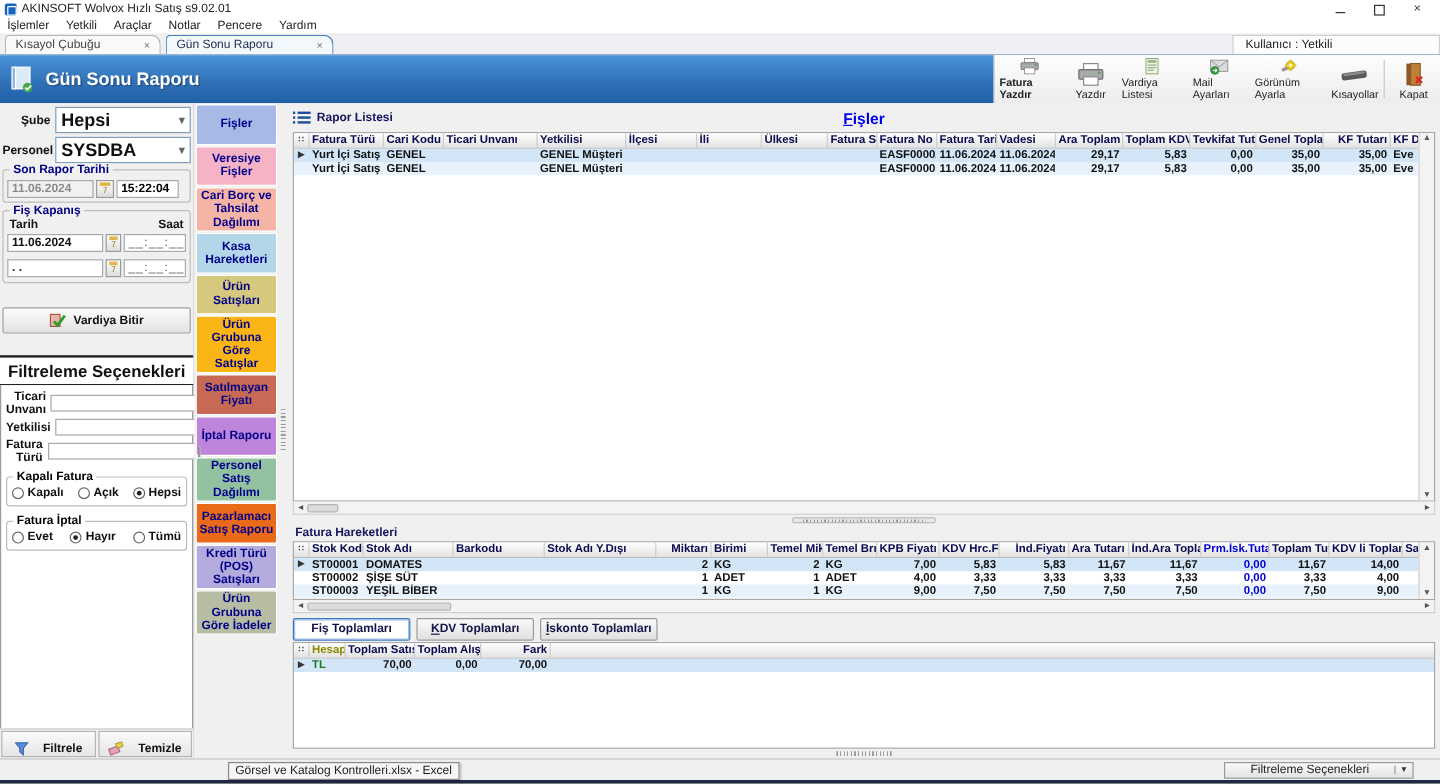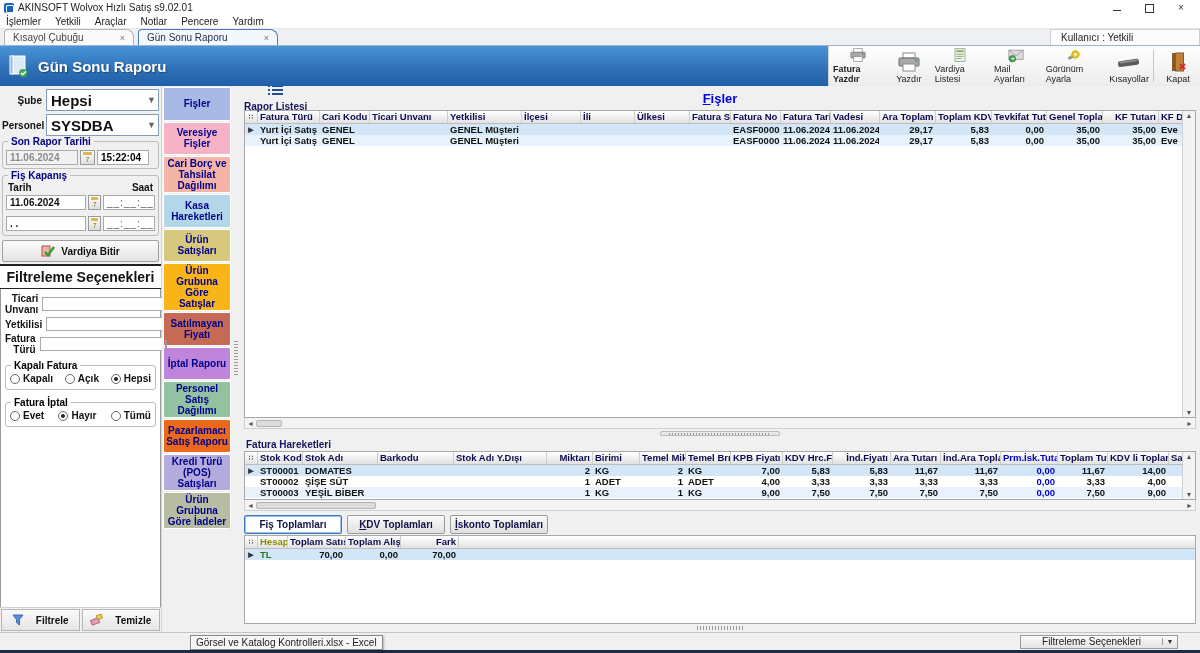--- a/index.html
+++ b/index.html
@@ -23,21 +23,21 @@
   .menu-item { font-size:10px; color:#222; cursor:default; }
   
   .tabbar { height:17px; background:#eef0f3; display:flex; align-items:flex-end; border-bottom:1px solid #9db4cc; }
   .tab { height:16px; display:flex; align-items:center; padding:0 8px; font-size:10px; color:#444;
          border:1px solid #b5b5b5; border-bottom:none; background:#fafafa; border-radius:4px 8px 0 0; margin-left:4px; min-width:130px; justify-content:space-between; }
   .tab.active { background:#f3f8fd; border-color:#4a7ebb; color:#1c2c4c; min-width:140px; }
   .tab .x { color:#777; font-size:9px; margin-left:10px; }
   .tab-fill { flex:1; }
   .sess { height:16px; display:flex; align-items:center; background:#fcfcfc; border:1px solid #cfcfcf; border-bottom:none; padding:0 10px; font-size:10px; color:#222; gap:6px; }
   .sess.company { width:260px; }
-  .sess.user { width:150px; }
+  .sess.user { width:173px; }
   .bld { width:8px; height:9px; background:#9aa3ad; position:relative; }
   .bld:after { content:""; position:absolute; left:1px; top:1px; width:2px; height:2px; background:#e8e8e8; box-shadow:3px 0 #e8e8e8, 0 3px #e8e8e8, 3px 3px #e8e8e8; }
   
   .header { height:40px; display:flex; }
   .header-left { flex:1; background:linear-gradient(180deg,#4a94d8 0%, #2e6fb6 60%, #1f5fa8 100%); display:flex; align-items:center; padding-left:8px; gap:8px; }
   .header-title { color:#fff; font-size:15px; font-weight:bold; text-shadow:1px 1px 1px rgba(0,0,0,.35); }
   .toolbar { width:372px; background:linear-gradient(#fefefe,#ececec); border-left:1px solid #d0d0d0; display:flex; align-items:stretch; }
   .tb-btn { display:flex; flex-direction:column; align-items:center; justify-content:flex-end; padding:2px 4px 2px; font-size:9px; color:#222; cursor:default; min-width:44px; }
   .tb-btn svg { margin-bottom:1px; }
   .tb-btn.bold { font-weight:bold; }
@@ -56,42 +56,42 @@
   .dt-row { display:flex; align-items:center; gap:2px; margin-top:6px; }
   .dt { height:15px; border:1px solid #a9a9a9; background:#fff; display:flex; align-items:center; padding:0 3px; font-weight:bold; }
   .dt.dis { background:#f1f1f1; color:#8a8a8a; width:72px; }
   .dt.d1 { width:96px; }
   .dt.tm { width:52px; color:#555; letter-spacing:1px; font-weight:normal; }
   .dt.clock { width:52px; color:#000; }
   .calbtn { width:15px; height:15px; border:1px solid #9a9a9a; background:linear-gradient(#fff,#ddd); position:relative; font-size:7px; text-align:center; line-height:13px; color:#8a6d00; }
   .calbtn:before { content:""; position:absolute; top:1px; left:2px; right:2px; height:3px; background:#e0b64e; }
   .calbtn span { position:relative; top:2px; }
   .hdr-lbls { display:flex; justify-content:space-between; font-weight:bold; padding:4px 2px 0; }
-  .bigbtn { height:22px; margin:0 0; border:1px solid #9f9f9f; background:linear-gradient(#fcfcfc,#e2e2e2); display:flex; align-items:center; justify-content:center; gap:6px; font-weight:bold; border-radius:2px; }
+  .bigbtn { height:22px; margin:16px 0; border:1px solid #9f9f9f; background:linear-gradient(#fcfcfc,#e2e2e2); display:flex; align-items:center; justify-content:center; gap:6px; font-weight:bold; border-radius:2px; }
   .fheading { background:#fff; border-top:2px solid #222; border-bottom:1px solid #222; text-align:center; font-size:14px; font-weight:bold; padding:3px 0; margin:2px -2px 0; }
   .fwhite { background:#fff; border-left:1px solid #9a9a9a; border-right:1px solid #9a9a9a; margin:0 -2px; padding:4px 4px 2px; flex:1; display:flex; flex-direction:column; }
   .inrow { display:flex; align-items:center; margin-bottom:2px; }
   .inrow .lbl { width:62px; text-align:right; padding-right:4px; font-weight:bold; }
   .inrow input { flex:1; height:14px; border:1px solid #a9a9a9; font-size:10px; padding:0 2px; font-family:"Liberation Sans",sans-serif; }
   .mini-chk { width:10px; height:9px; border:1px solid #999; background:#f6f6f6; margin-left:-13px; position:relative; z-index:1; }
   .radios { display:flex; gap:4px; padding:5px 1px 2px; justify-content:space-between; }
   .ropt { display:flex; align-items:center; gap:3px; font-weight:bold; }
   .rdot { width:10px; height:10px; border:1px solid #666; border-radius:50%; background:#fff; position:relative; flex:none; }
   .rdot.on:after { content:""; position:absolute; left:2px; top:2px; width:4px; height:4px; background:#222; border-radius:50%; }
   .fbtns { height:25px; display:flex; background:#f0f0f0; margin:0 -2px; border-top:1px solid #cfcfcf; }
-  .fbtn { flex:1; border:1px solid #b5b5b5; background:linear-gradient(#fafafa,#e5e5e5); display:flex; align-items:center; justify-content:center; gap:12px; font-weight:bold; margin:1px; }
+  .fbtn { flex:1; border:1px solid #b5b5b5; background:linear-gradient(#fafafa,#e5e5e5); display:flex; align-items:flex-end; justify-content:center; gap:12px; font-weight:bold; margin:1px; }
   
   .sidenav { width:70px; background:#f0f0f0; padding:1px 1px; display:flex; flex-direction:column; gap:1px; }
   .side-btn { min-height:33.5px; border:1px solid #fff; border-radius:2px; display:flex; align-items:center; justify-content:center; text-align:center; font-weight:bold; color:#00008b; font-size:10px; line-height:11px; padding:1px 2px; cursor:default; }
   .vsplit { width:8px; background:#f0f0f0; position:relative; }
   .vsplit .grip { position:absolute; top:255px; left:2px; width:4px; height:34px; background:repeating-linear-gradient(180deg,#9a9a9a 0 1px,transparent 1px 3px); }
   
   .content { flex:1; display:flex; flex-direction:column; padding:0 4px; background:#f0f0f0; overflow:hidden; }
   .ctop { height:24px; display:flex; align-items:center; position:relative; }
-  .rlist { display:flex; align-items:center; gap:5px; font-weight:bold; color:#15155e; font-size:10px;flex-direction:column; }
+  .rlist { display:flex; align-items:center; gap:5px; font-weight:bold; color:#15155e; font-size:10px; }
   .big-title { position:absolute; left:0; right:0; text-align:center; color:#0000ee; font-weight:bold; font-size:13px; }
   .big-title .hot { text-decoration:underline; }
   .panel { background:#fff; border:1px solid #a8a8a8; display:flex; overflow:hidden; }
   .p1 { height:308px; }
   .p2 { height:49px; }
   .p3 { flex:1; }
   .gridbox { flex:1; overflow:hidden; }
   .g-head { display:flex; background:linear-gradient(#ffffff,#e2e2e2); border-bottom:1px solid #bdbdbd; color:#0a0a50; font-weight:bold; }
   .g-cell { flex:none; padding:0 2px; height:12px; line-height:12px; border-right:1px solid #cdcdcd; overflow:hidden; white-space:nowrap; font-size:9.5px; }
   .g-row { display:flex; height:11px; line-height:11px; font-weight:bold; }

